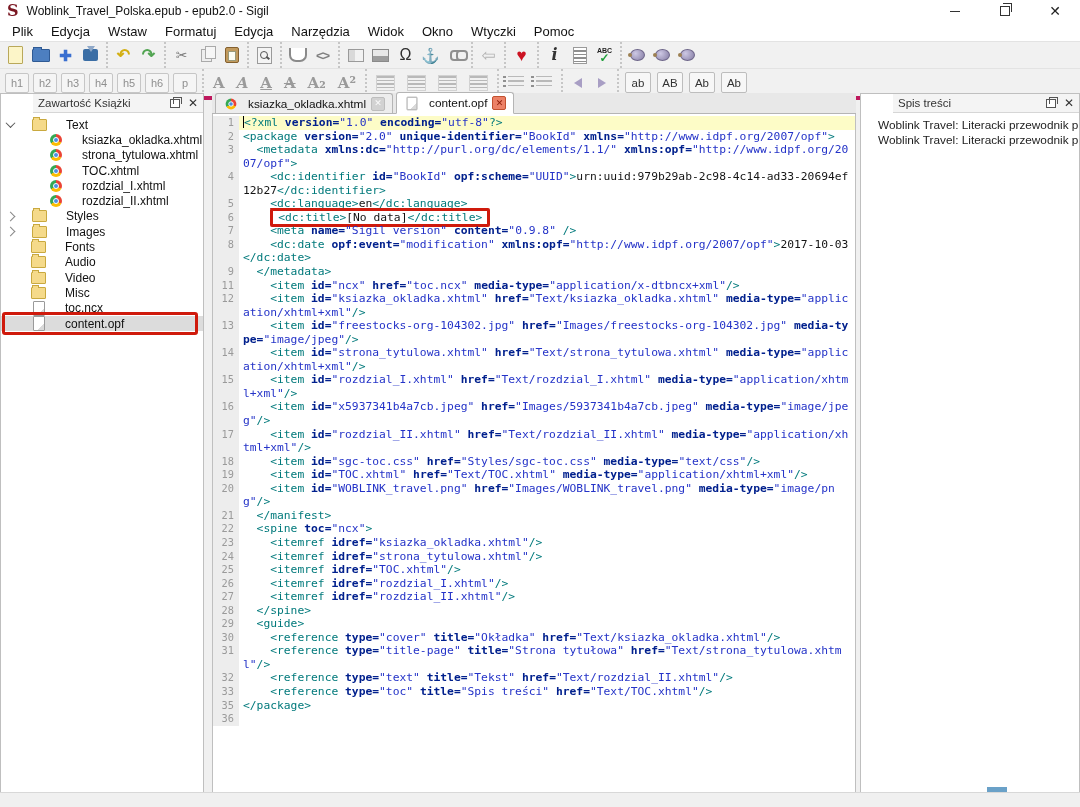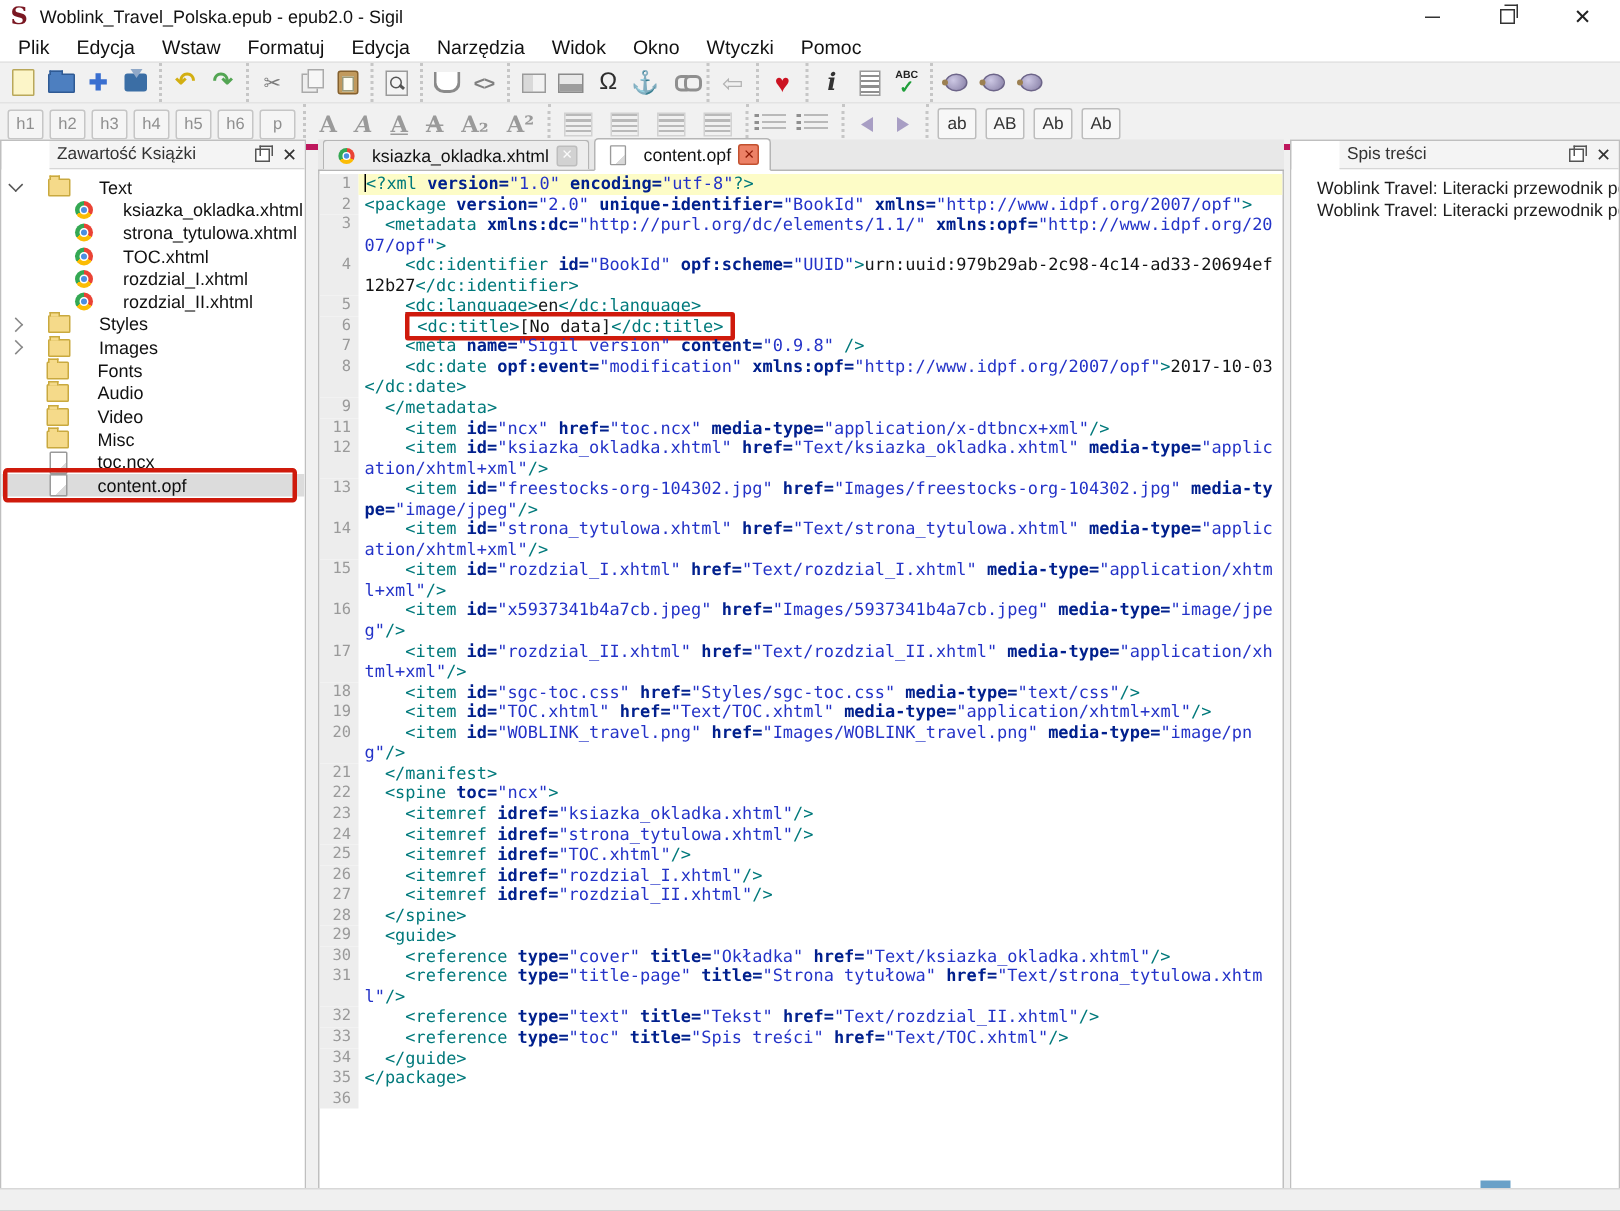--- a/index.html
+++ b/index.html
@@ -606,24 +606,20 @@
       </div>
       <div class="crow">
         <div class="gut">32</div>
         <div class="ctext"><span class="tk-x">    </span><span class="tk-t">&lt;reference</span><span class="tk-x"> </span><span class="tk-a">type=</span><span class="tk-v">"text"</span><span class="tk-x"> </span><span class="tk-a">title=</span><span class="tk-v">"Tekst"</span><span class="tk-x"> </span><span class="tk-a">href=</span><span class="tk-v">"Text/rozdzial_II.xhtml"</span><span class="tk-t">/&gt;</span></div>
       </div>
       <div class="crow">
         <div class="gut">33</div>
         <div class="ctext"><span class="tk-x">    </span><span class="tk-t">&lt;reference</span><span class="tk-x"> </span><span class="tk-a">type=</span><span class="tk-v">"toc"</span><span class="tk-x"> </span><span class="tk-a">title=</span><span class="tk-v">"Spis treści"</span><span class="tk-x"> </span><span class="tk-a">href=</span><span class="tk-v">"Text/TOC.xhtml"</span><span class="tk-t">/&gt;</span></div>
       </div>
       <div class="crow">
-        <div class="gut">34</div>
-        <div class="ctext"><span class="tk-x">  </span><span class="tk-t">&lt;/guide&gt;</span></div>
-      </div>
-      <div class="crow">
         <div class="gut">35</div>
         <div class="ctext"><span class="tk-t">&lt;/package&gt;</span></div>
       </div>
       <div class="crow">
         <div class="gut">36</div>
         <div class="ctext"></div>
       </div>
     </div>
 </div>
 

